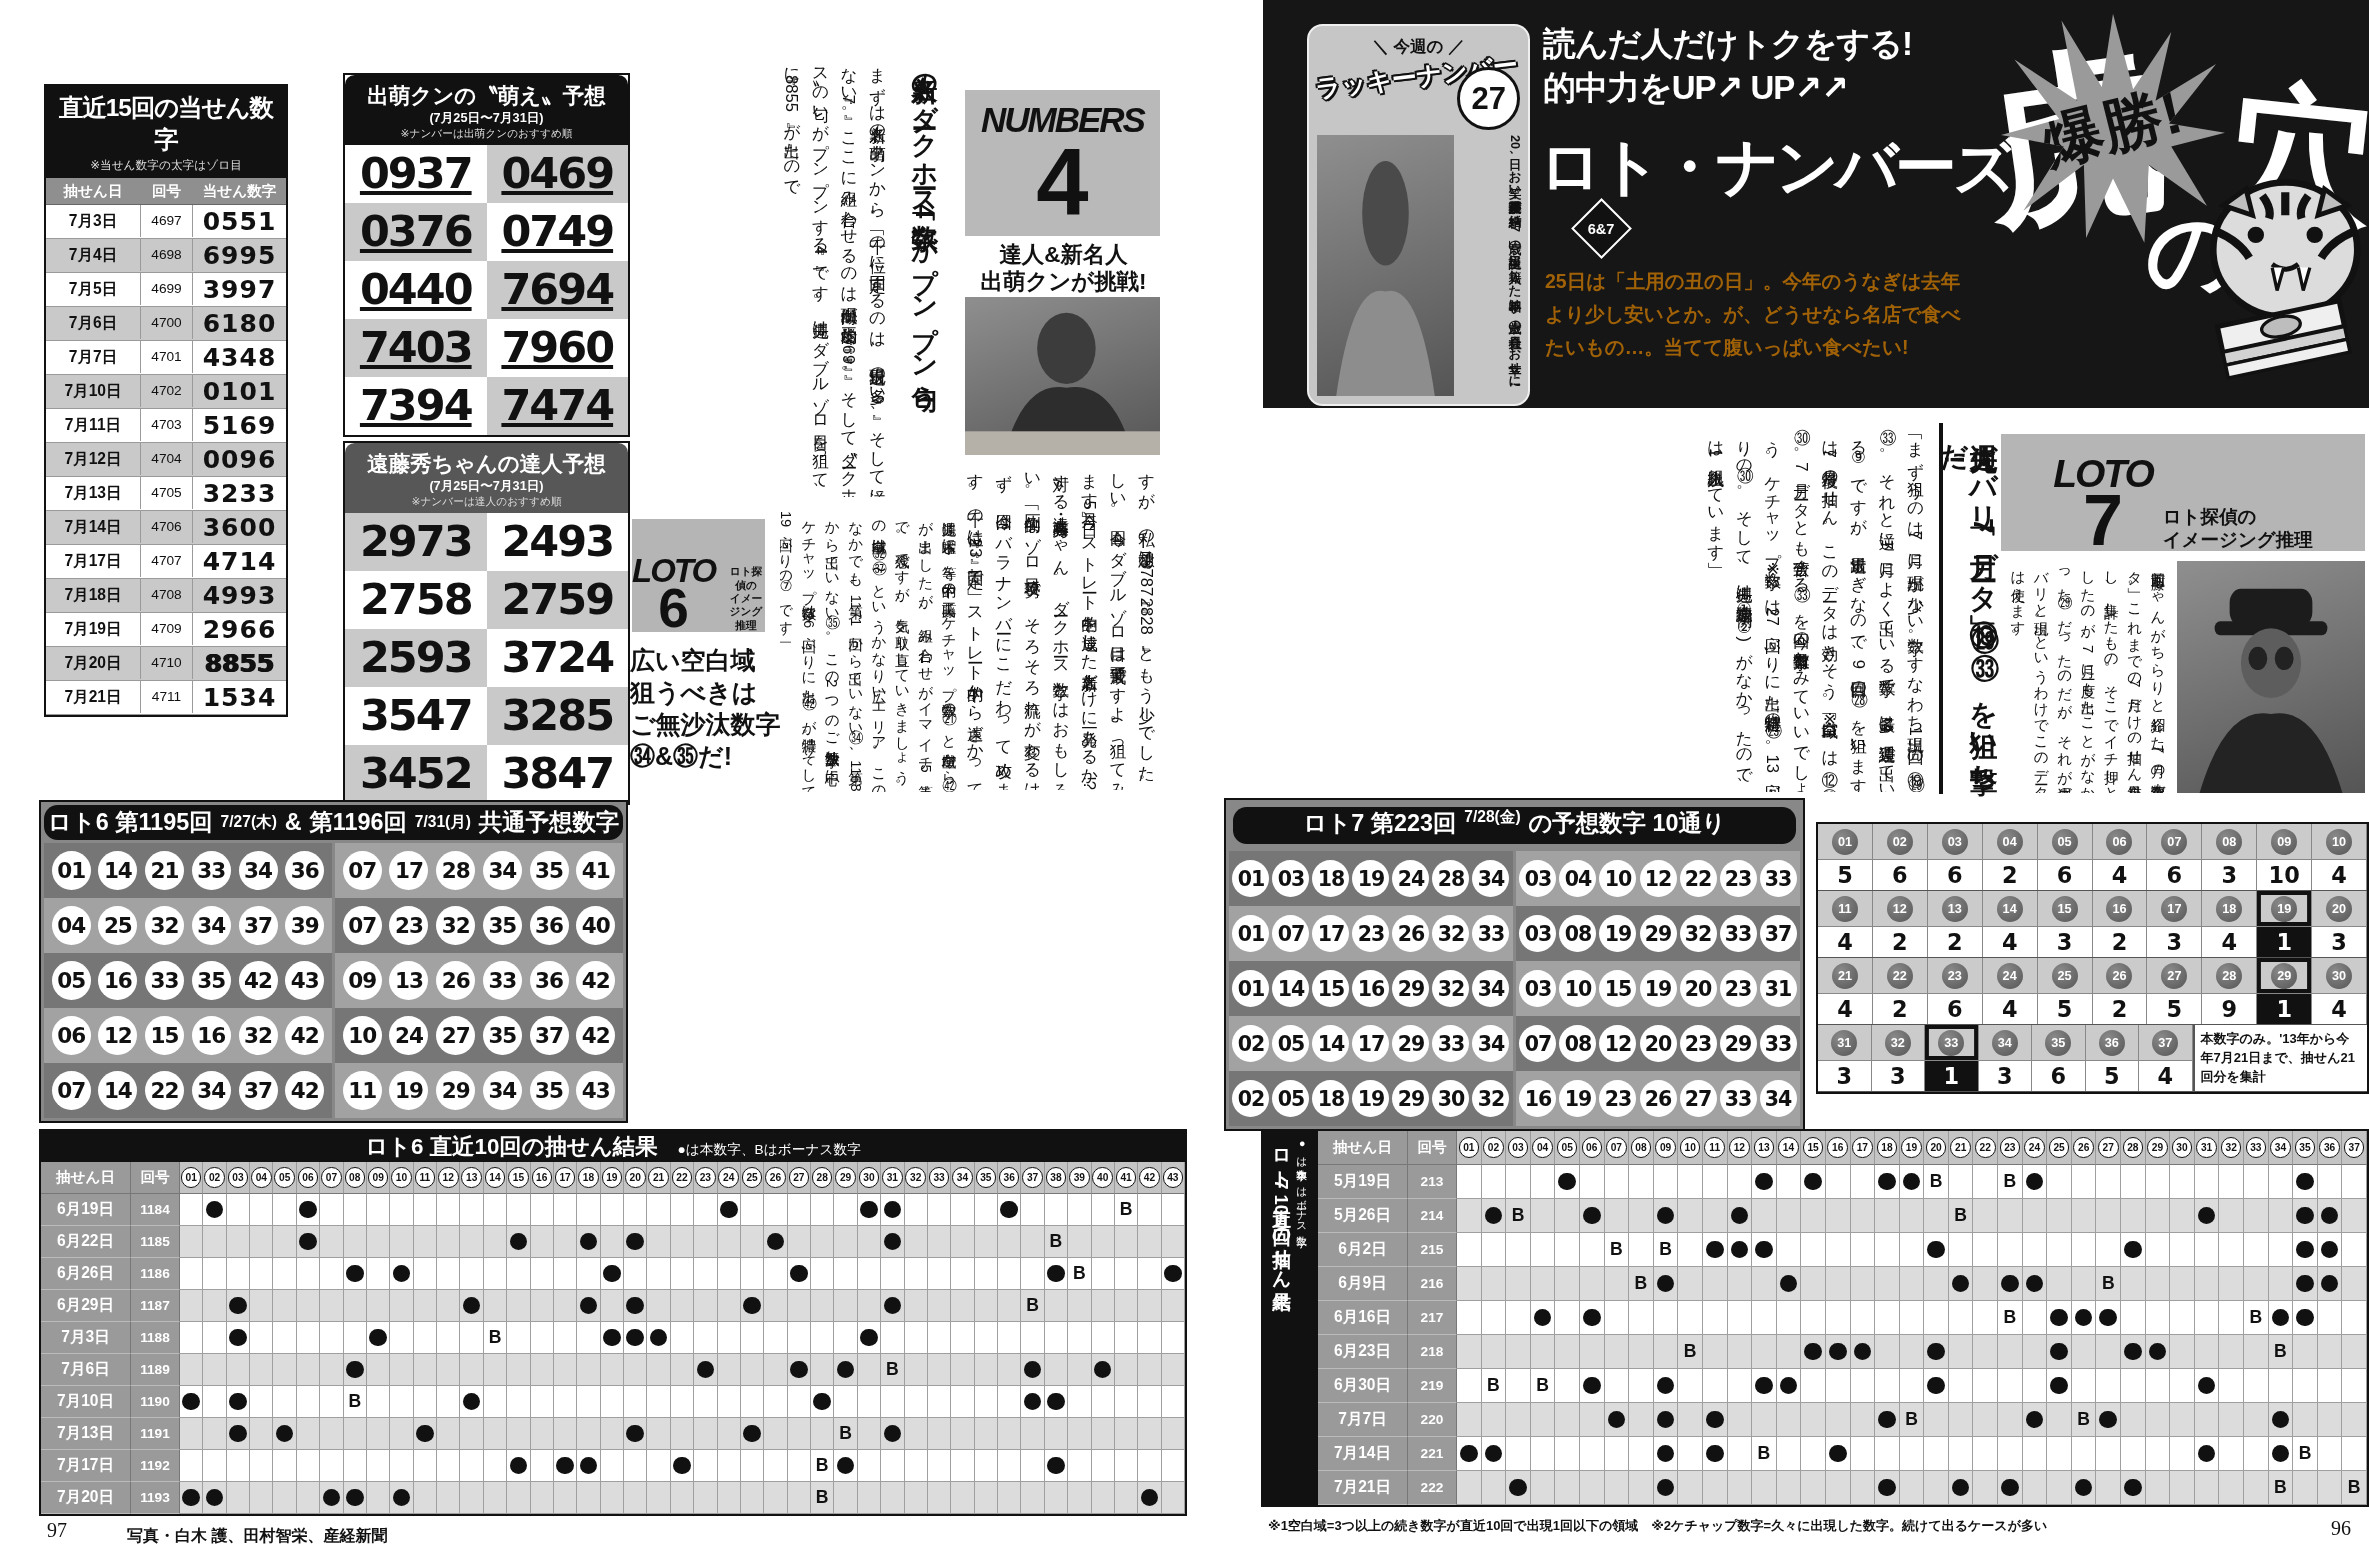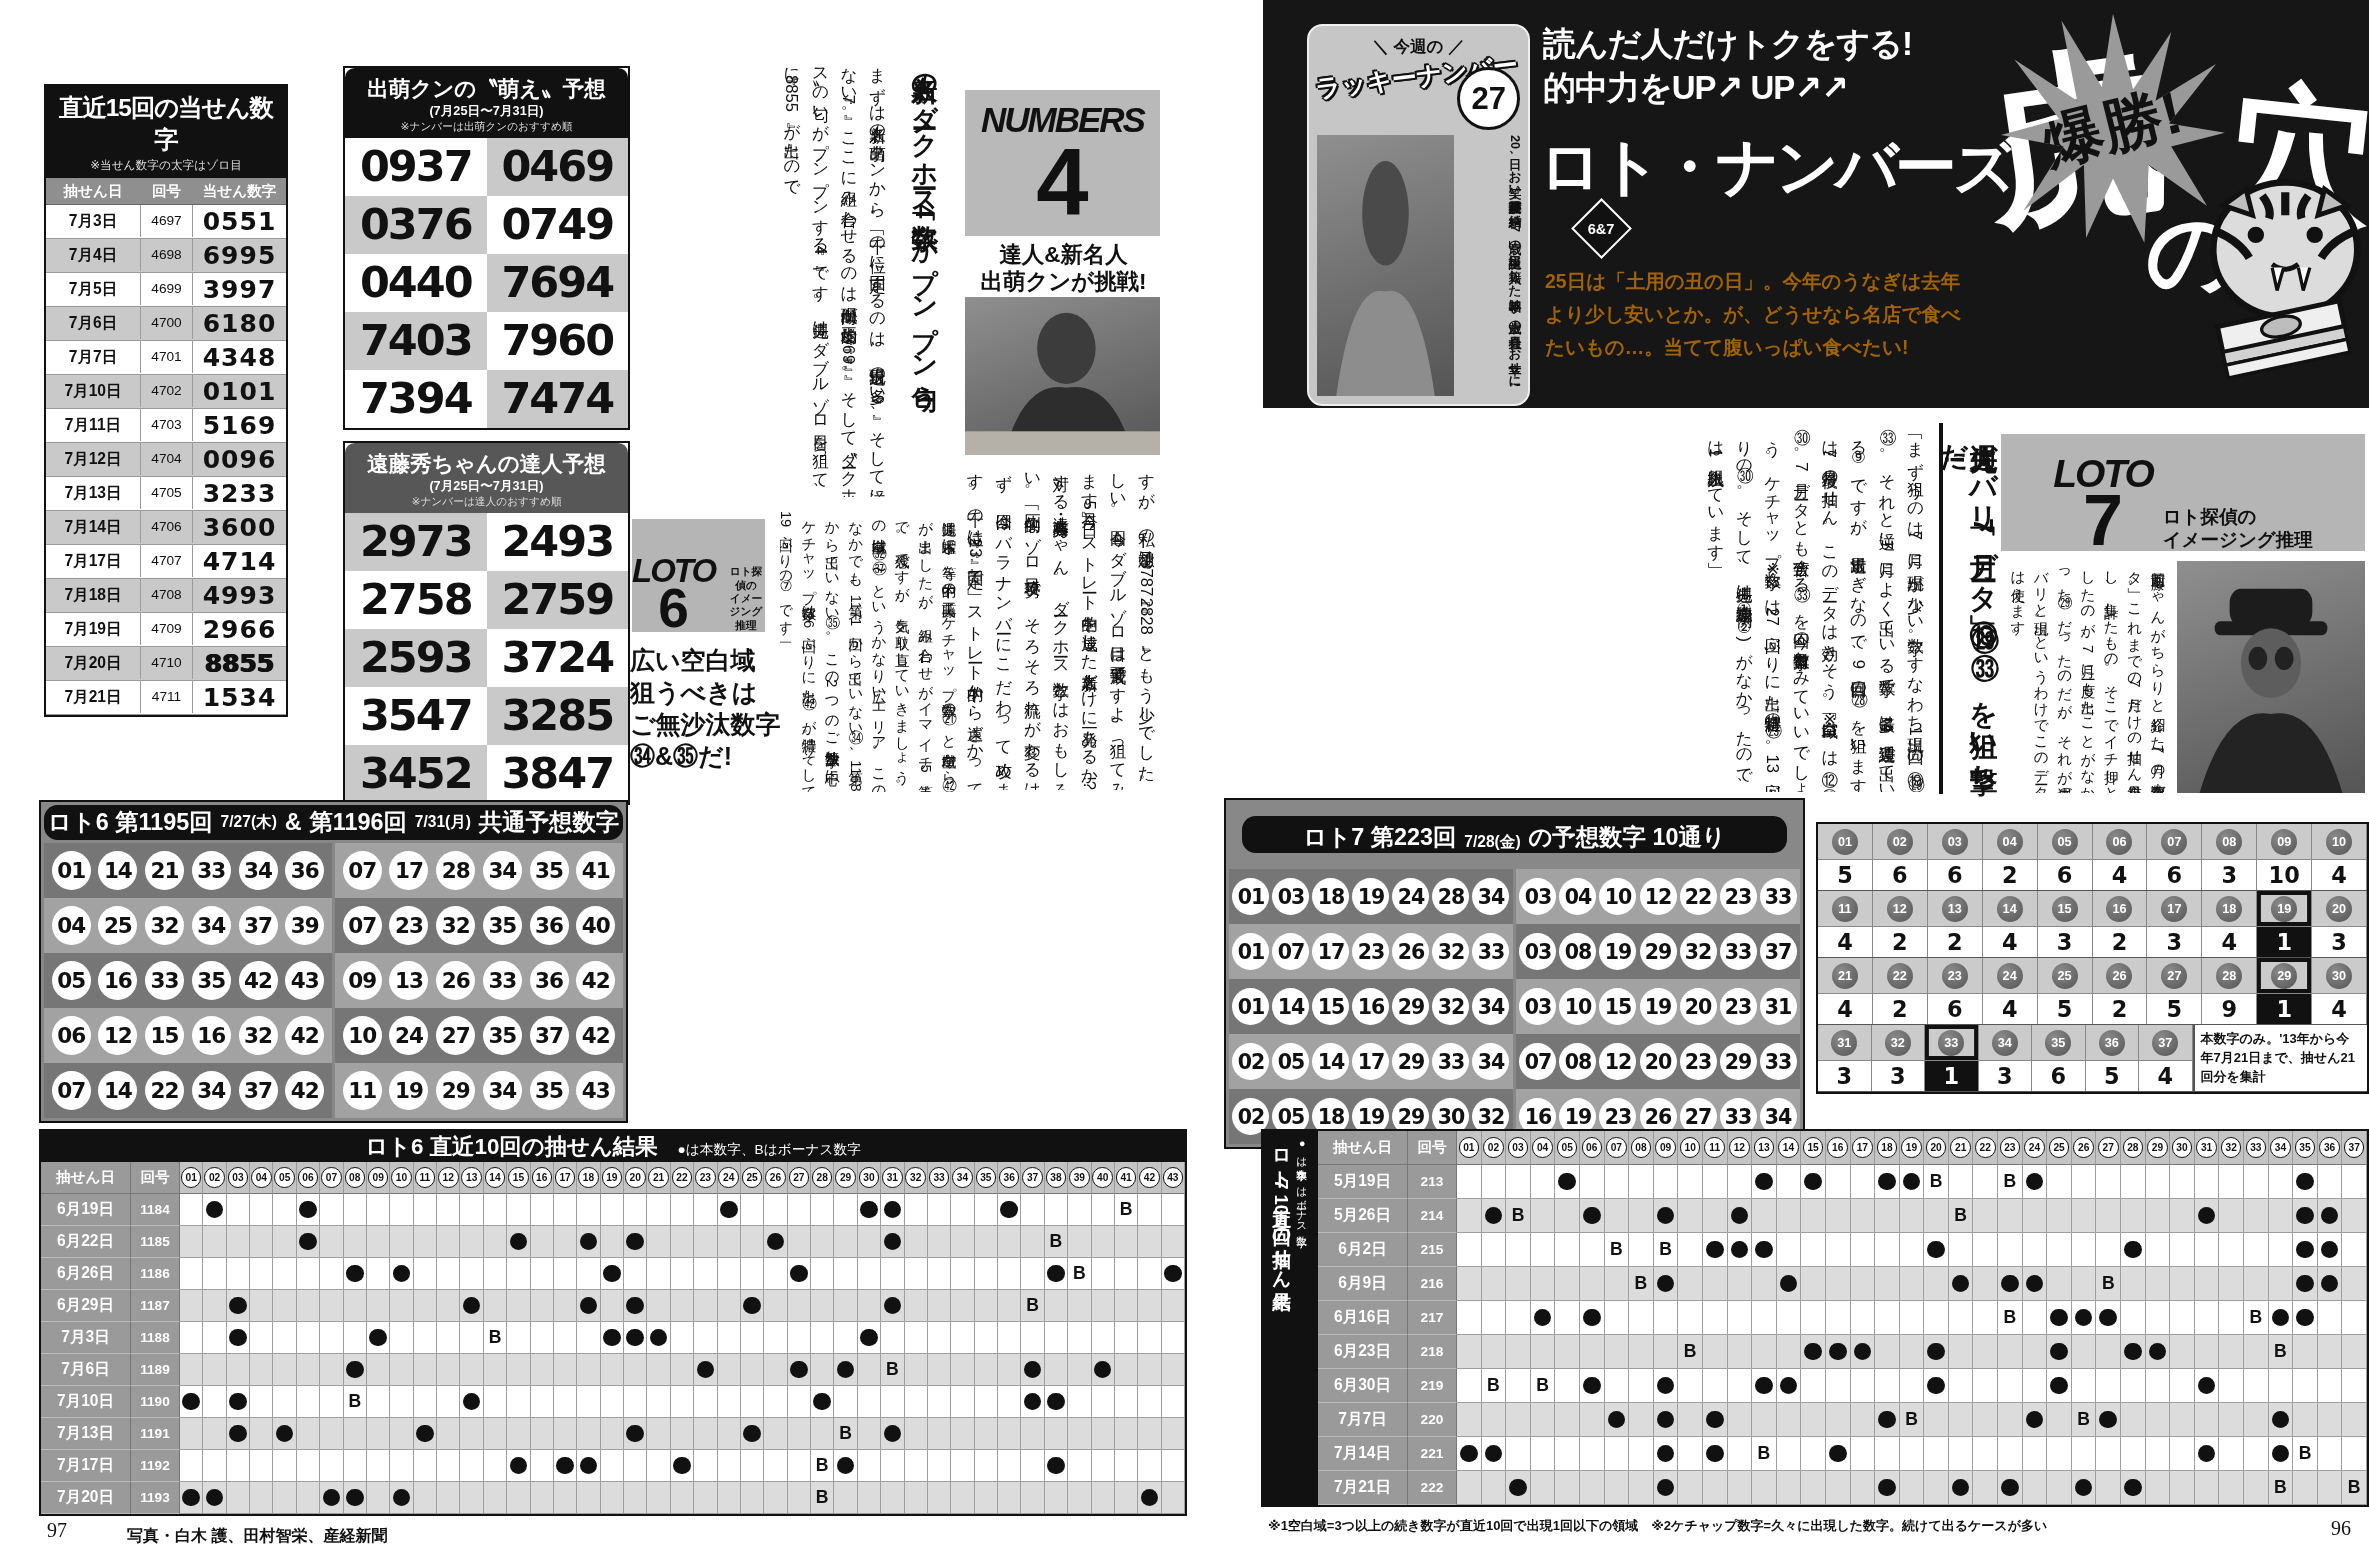--- a/index.html
+++ b/index.html
@@ -17,21 +17,21 @@
   .r-date{font-size:15.6px;font-weight:bold;}
   .r-no{font-size:13.7px;border-left:1px solid #9a9a9a;border-right:1px solid #9a9a9a;line-height:32px;}
   .r-num{font-family:"DejaVu Sans",sans-serif;font-size:25px;font-weight:bold;letter-spacing:1px;}
   .boldnum .r-num{font-weight:900;letter-spacing:0;text-shadow:0.8px 0 #111,-0.8px 0 #111;}
   
   .pairtab{width:283px;border:2.9px solid #111;background:#fff;}
   .pairtab .hd{color:#fff;text-align:center;border-radius:9.8px 9.8px 0 0;padding:5.9px 2px 3.9px;}
   .pairtab .hd .t{font-size:21.5px;font-weight:bold;}
   .pairtab .hd .p{font-size:12.7px;font-weight:bold;}
   .pairtab .hd .n{font-size:10.7px;color:#ddd;}
-  #demo{left:343px;top:66px;}
+  #demo{left:343px;top:73px;text-decoration:underline;}
   #demo .hd{background:#111;}
   #endo{left:343px;top:441px;}
   #endo .hd{background:#575757;}
   .p-cells{display:grid;grid-template-columns:1fr 1fr;}
   .p-cell{height:58px;line-height:57px;text-align:center;font-family:"DejaVu Sans",sans-serif;
           font-size:43px;font-weight:bold;letter-spacing:-2px;background:#fff;}
   .p-cell.gray{background:#c9c9c9;}
   
   #n4-body,#n4-body2,#l6-article,#art-intro,#art-main{writing-mode:vertical-rl;line-height:1.72;font-size:16.6px;text-align:justify;}
   #n4-head{left:893px;top:56px;height:410px;width:45px;writing-mode:vertical-rl;font-size:26px;font-weight:900;line-height:1.02;}
@@ -116,21 +116,21 @@
   #art-main{left:1200px;top:429px;width:729px;height:363px;overflow:hidden;font-size:16.6px;}
   #l7-head{left:1939px;top:423px;height:371px;width:49px;writing-mode:vertical-rl;font-size:28px;font-weight:900;line-height:1.05;border-left:4.9px solid #111;padding-left:5.9px;}
   #l7box{left:2001px;top:434px;width:364px;height:117px;}
   #l7box .brand{font-size:39px;}
   #l7box .num{font-size:72px;}
   #l7box .sub{font-size:18.5px;}
   #art-intro{left:2001px;top:561px;width:168px;height:232px;overflow:hidden;font-size:14.6px;line-height:1.6;}
   #det-photo{left:2177px;top:561px;width:188px;height:232px;}
   
   #l7pred{left:1224px;top:798px;width:577px;border:2.9px solid #111;background:#888;}
-  #l7pred .bar{height:37px;align-items:flex-end;margin:16px;}
+  #l7pred .bar{height:37px;align-items:flex-start;margin:7px;}
   #l7pred .band{height:55px;padding:0 2px;}
   
   #counts{left:1816px;top:822px;width:549px;border:2px solid #111;background:#fff;}
   #counts .gtitle{height:31px;line-height:31px;font-size:20.5px;}
   .band-wrap{display:flex;border-bottom:1px solid #555;}
   .band-left{display:flex;flex-direction:column;}
   .cnt-row{display:flex;flex:1;}
   .cnt-num{flex:1;background:#cbcbcb;display:flex;align-items:center;justify-content:center;height:35px;border-right:1px solid #888;}
   .cnt-ball{width:26px;height:26px;border-radius:50%;background:radial-gradient(circle at 35% 30%,#8a8a8a,#555);color:#fff;
      display:inline-flex;align-items:center;justify-content:center;font-size:12.7px;font-weight:bold;}

